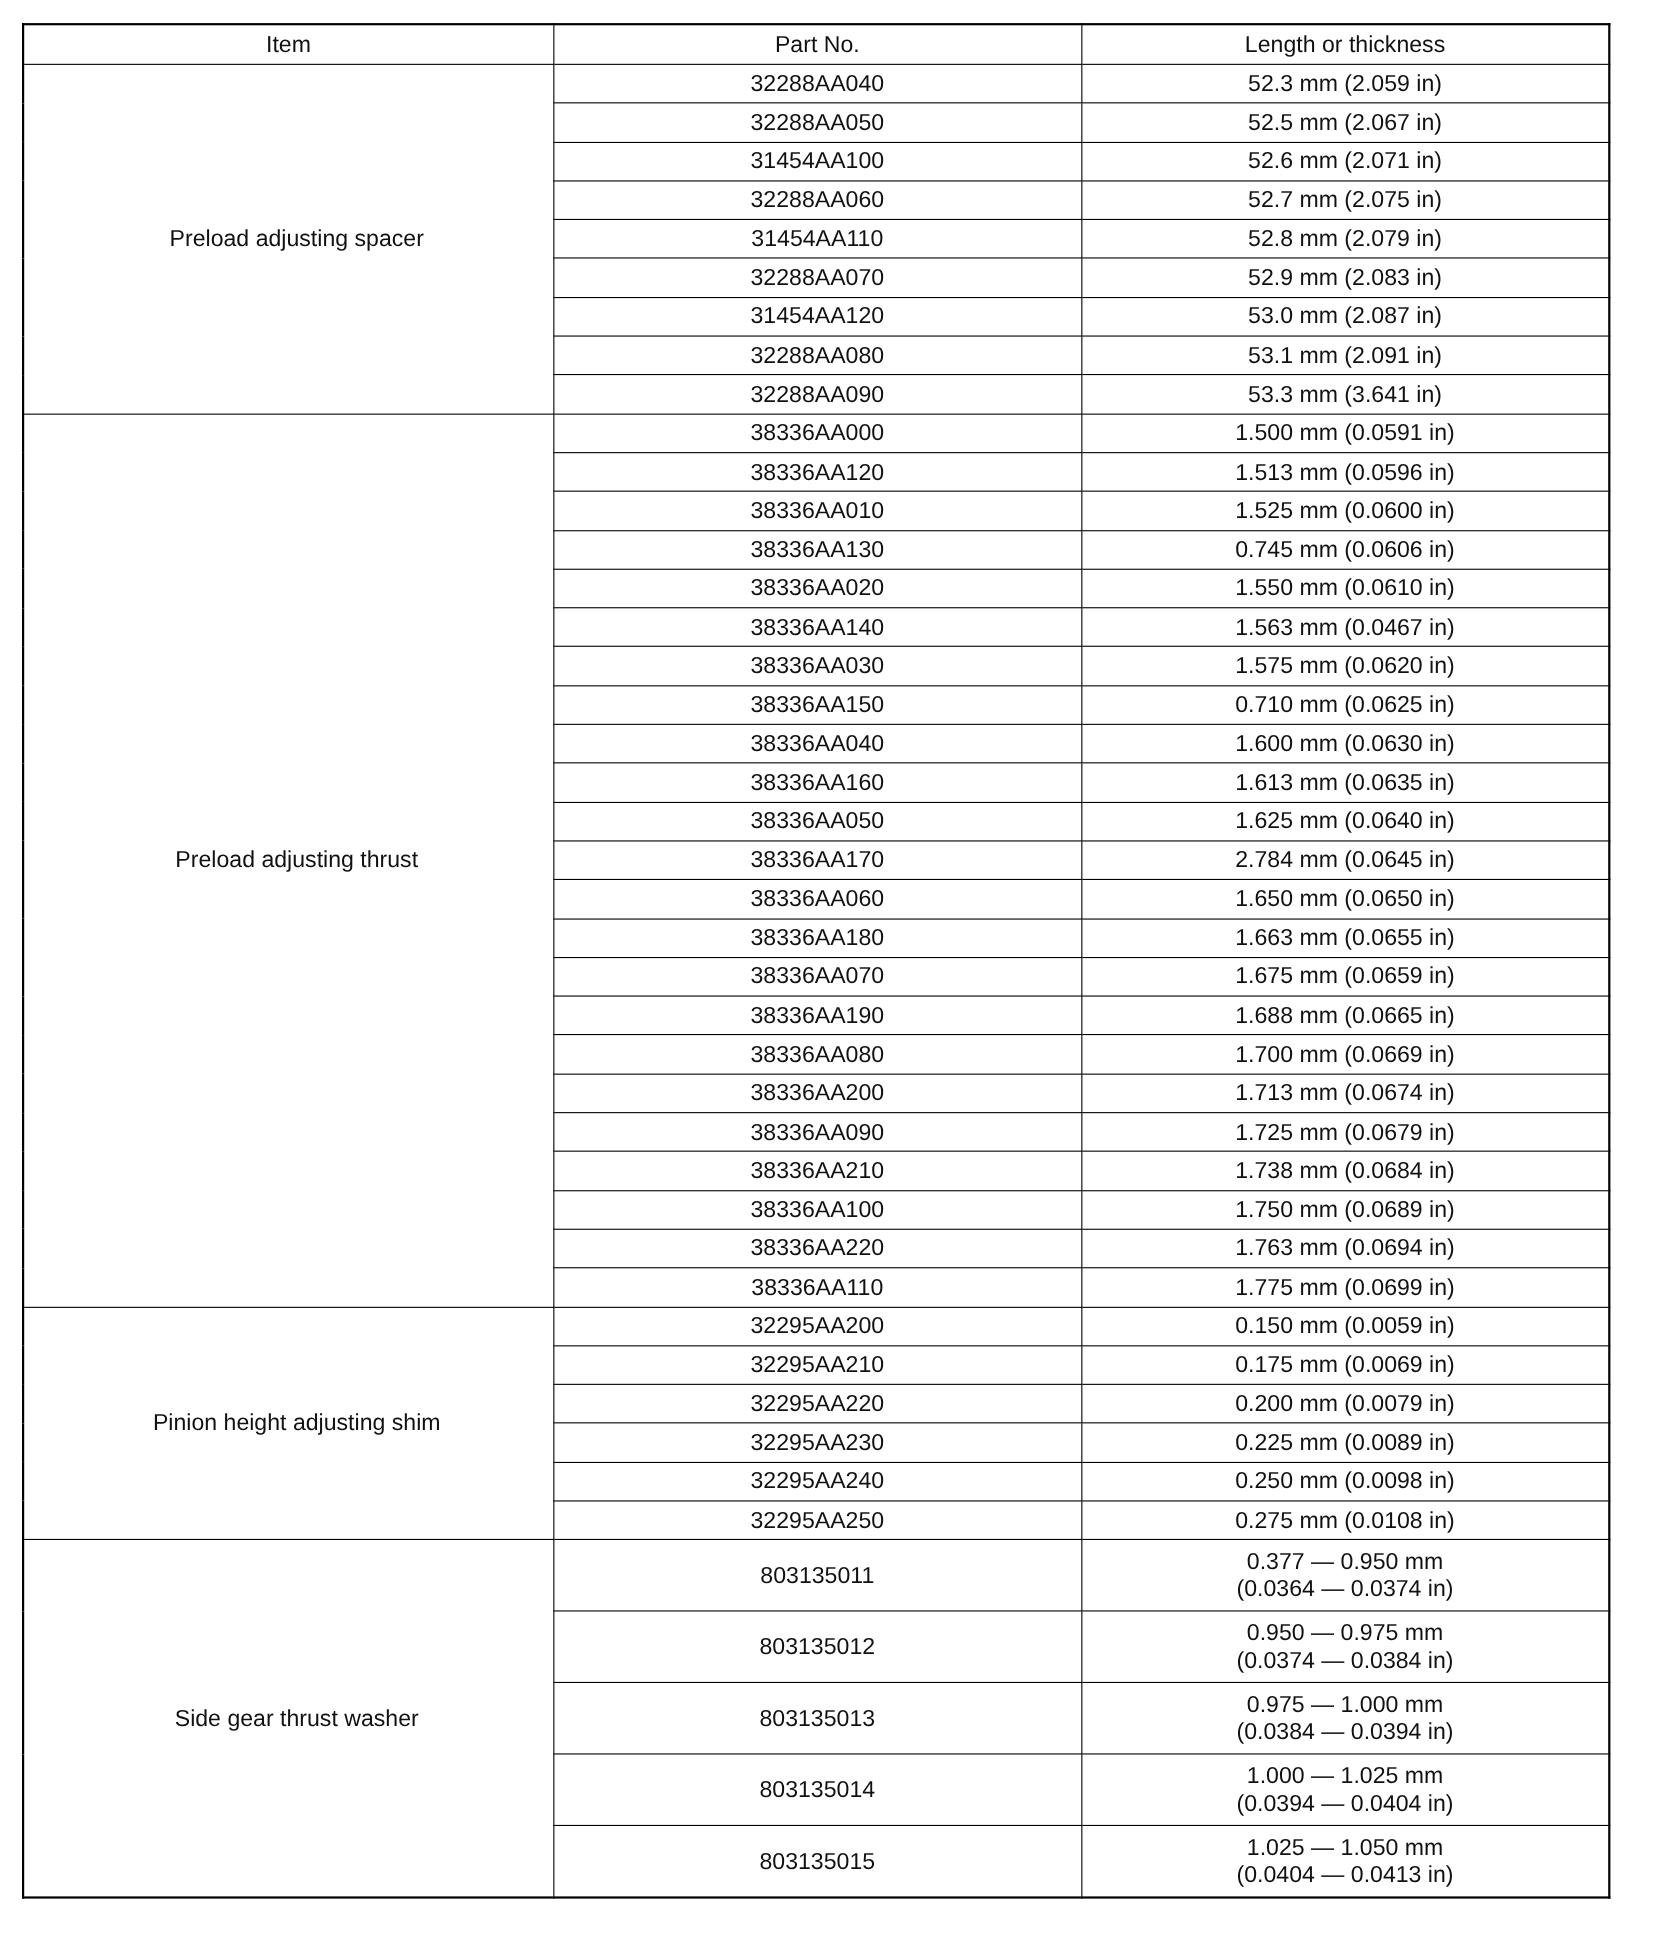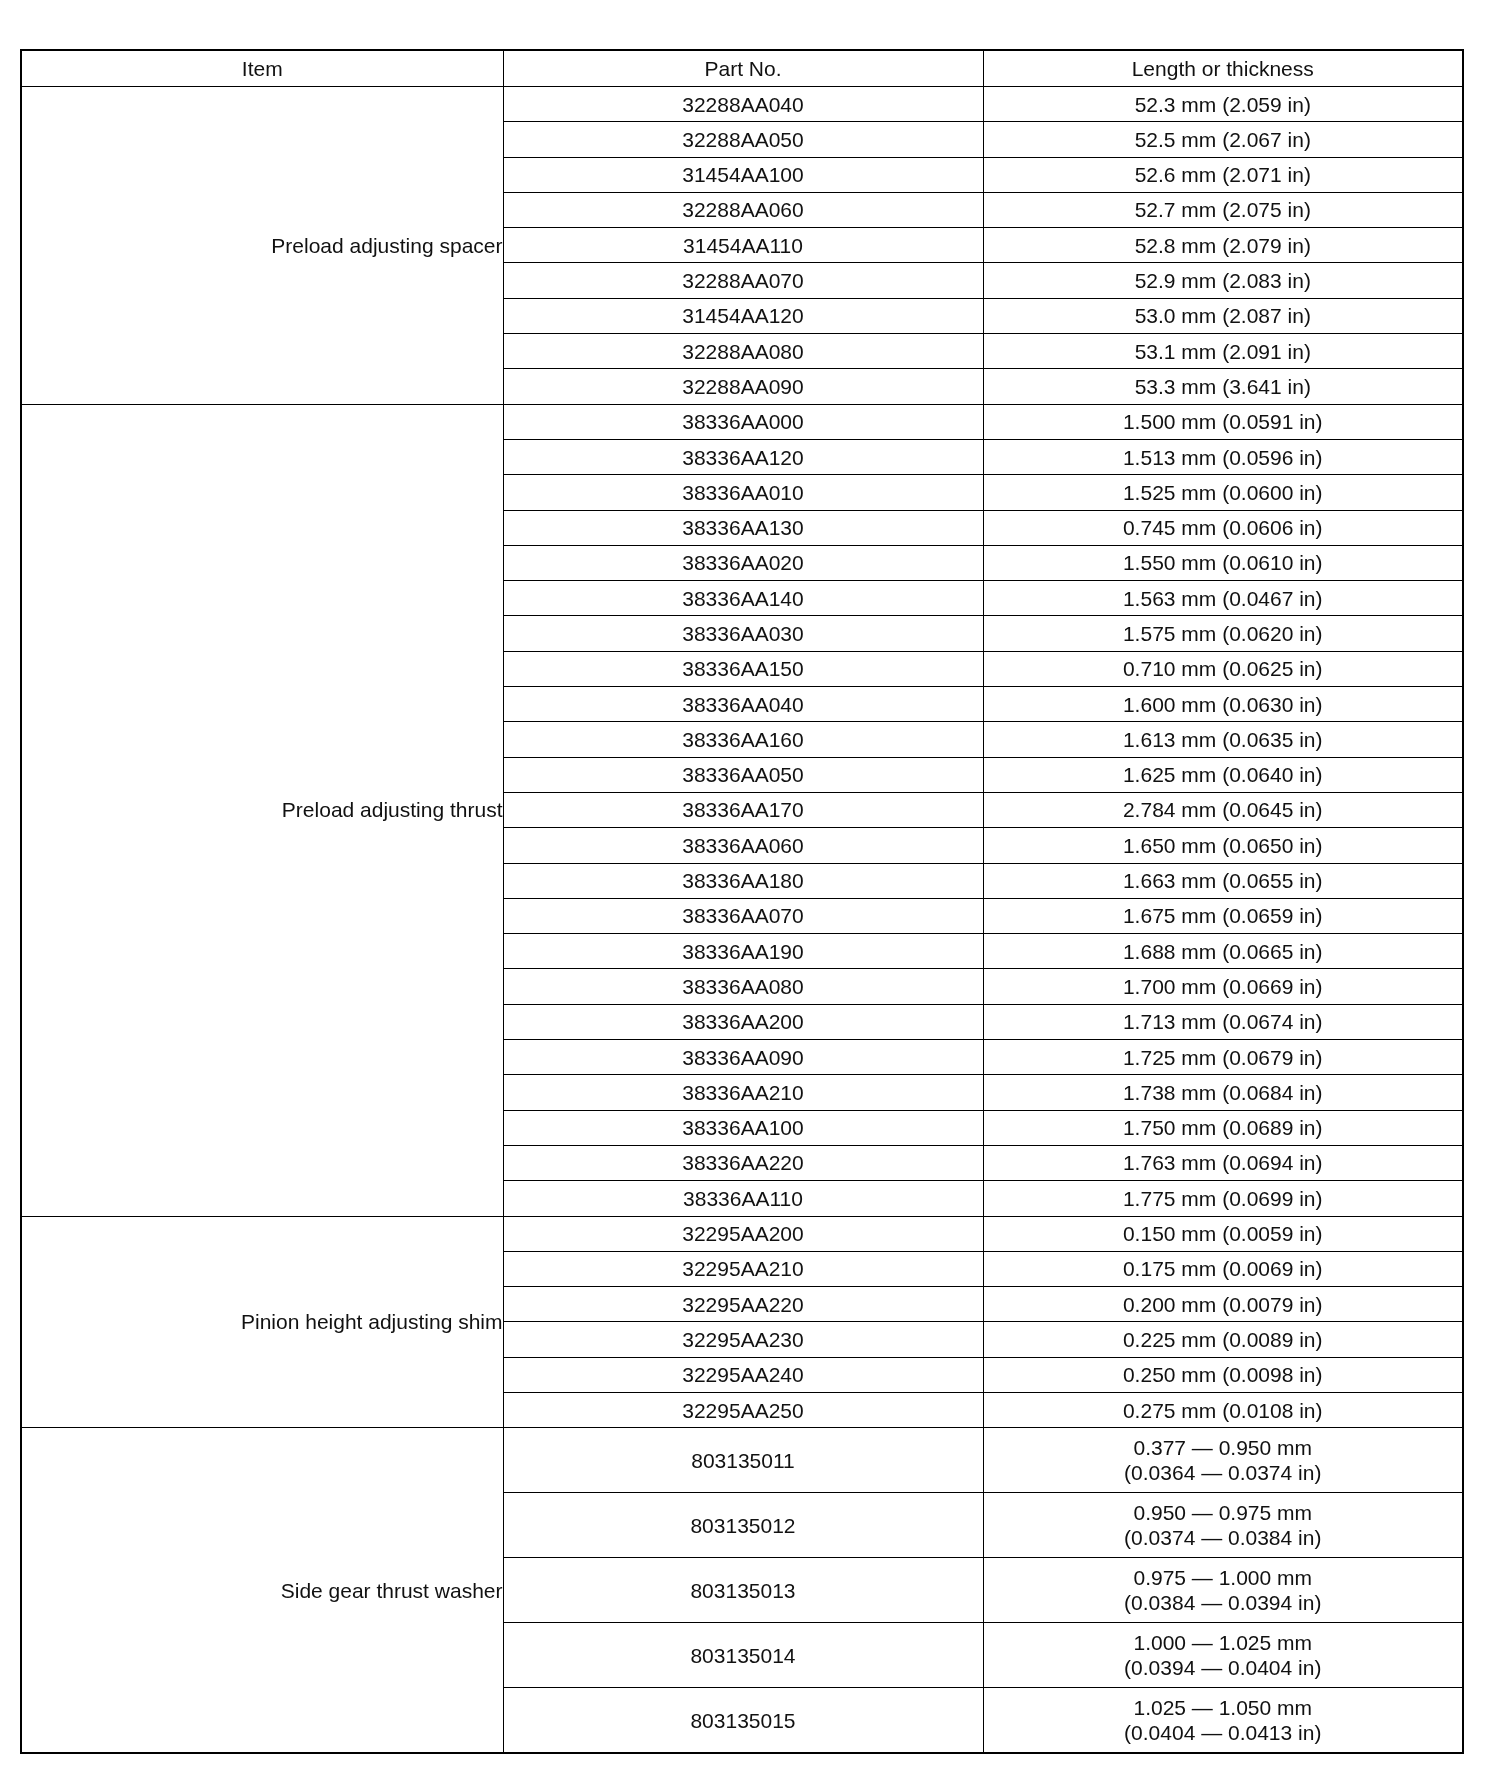--- a/index.html
+++ b/index.html
@@ -18,21 +18,20 @@
     .parts-table {
       position: absolute;
       left: 20px;
       top: 21px;
       width: 1442px;
       border-collapse: collapse;
       table-layout: fixed;
       border: 2.5px solid #000;
       font-size: 21px;
       line-height: 1.2;
-      margin-top: 28px;
     }
     .parts-table col.c-item { width: 482px; }
     .parts-table col.c-part { width: 480px; }
     .parts-table col.c-len  { width: 480px; }
     .parts-table th,
     .parts-table td {
       border: 1.5px solid #000;
       padding: 0;
       text-align: center;
       vertical-align: middle;
@@ -41,21 +40,21 @@
     .parts-table th {
       height: 35px;
     }
     .parts-table tr.single td {
       height: 34.3px;
     }
     .parts-table tr.double td {
       height: 64px;
     }
     .parts-table td.item-cell {
-      text-align: right;
+      text-align: center;
       padding-left: 15px;
     }
     .len-line {
       display: block;
     }
   </style>
 </head>
 <body>
 
 <table class="parts-table">

